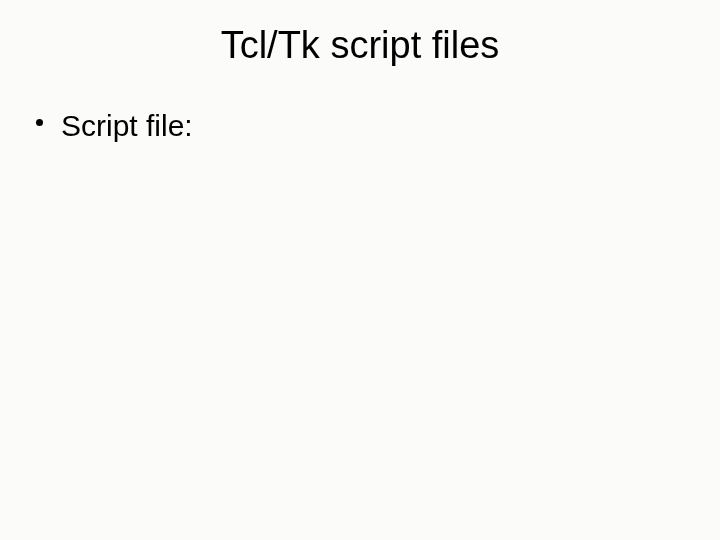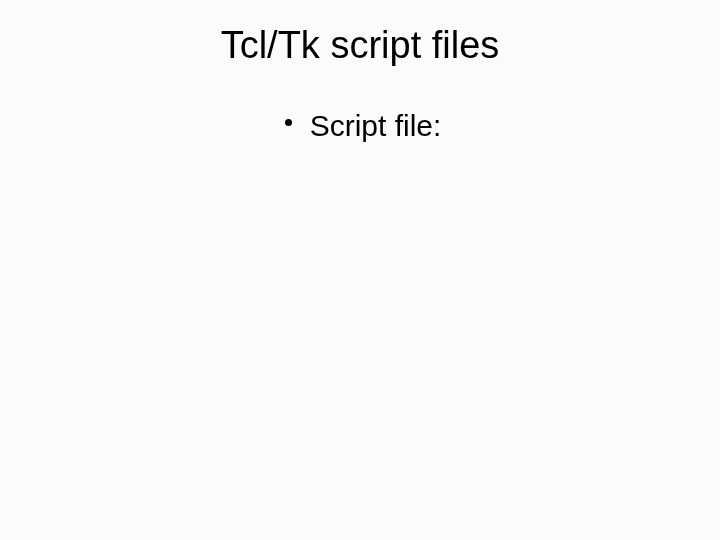--- a/index.html
+++ b/index.html
@@ -23,21 +23,20 @@
     font-size: 38px;
     font-weight: 400;
     margin-top: 6px;
     margin-bottom: 42px;
   }
   .bullet-line {
     display: flex;
     align-items: baseline;
     margin-left: 6px;
     margin-bottom: 8px;
-    justify-content: center;
   }
   .bullet-dot {
     width: 7px;
     height: 7px;
     background: #000;
     border-radius: 50%;
     margin-right: 18px;
     position: relative;
     top: -4px;
     align-self: center;

